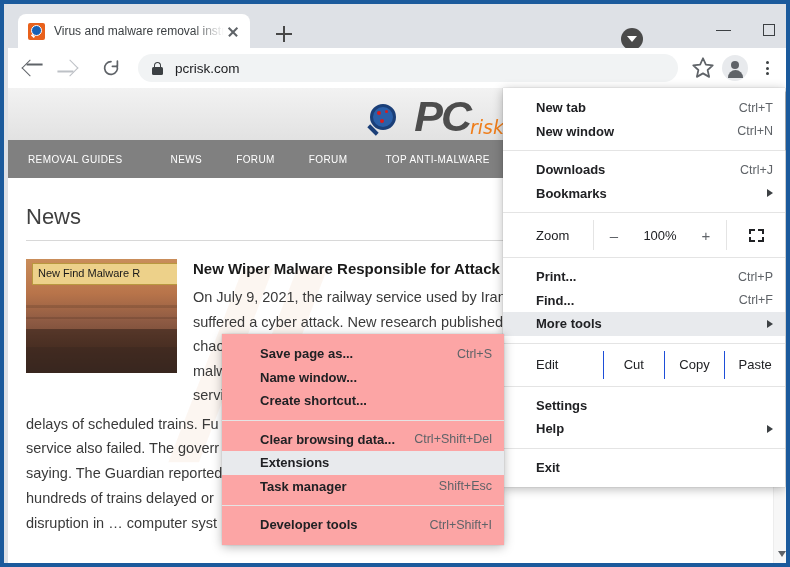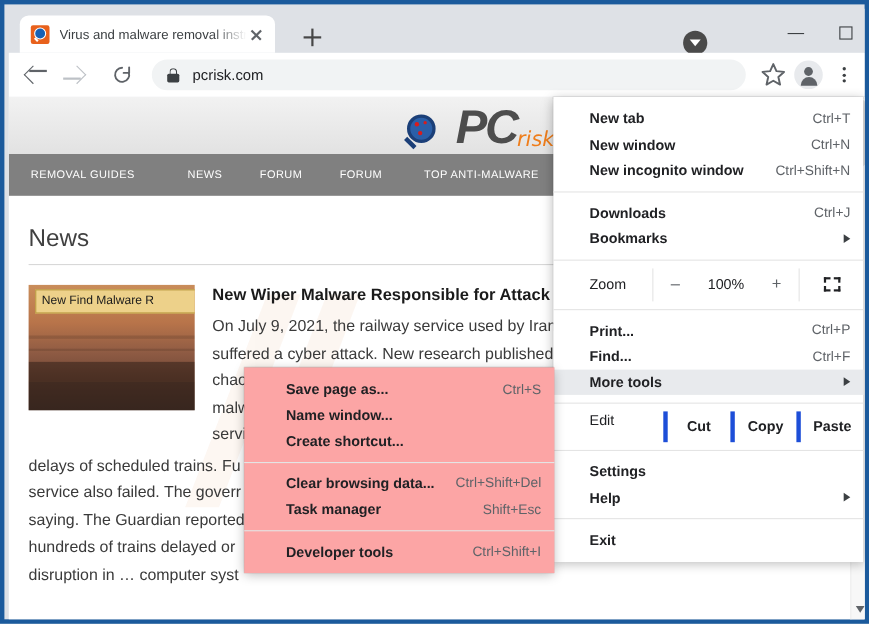--- a/index.html
+++ b/index.html
@@ -196,23 +196,23 @@
   .zdiv{width:1px;height:30px;background:#e4e4e4;}
   .zbtn{width:40px;text-align:center;color:#5f6368;font-size:15px;cursor:pointer;}
   .zval{width:52px;text-align:center;font-size:13px;color:#202124;}
   .zfull{width:58px;display:flex;align-items:center;justify-content:center;cursor:pointer;}
   .fsicon{width:15px;height:13px;position:relative;}
   .fsicon s{position:absolute;width:6px;height:5px;box-sizing:border-box;}
   .fsicon s:nth-child(1){left:0;top:0;border-left:2.3px solid #202124;border-top:2.3px solid #202124;}
   .fsicon s:nth-child(2){right:0;top:0;border-right:2.3px solid #202124;border-top:2.3px solid #202124;}
   .fsicon s:nth-child(3){left:0;bottom:0;border-left:2.3px solid #202124;border-bottom:2.3px solid #202124;}
   .fsicon s:nth-child(4){right:0;bottom:0;border-right:2.3px solid #202124;border-bottom:2.3px solid #202124;}
-  .editrow{height:28px;display:flex;font-size:13px;}
+  .editrow{height:28px;display:flex;align-items:center;font-size:13px;}
   .editrow .e-lbl{width:100px;padding-left:33px;box-sizing:border-box;}
-  .editrow .ecell{flex:1 1 0;text-align:center;cursor:pointer;border-left:4px solid #1d4ed8;line-height:28px;font-weight:bold;}
+  .editrow .ecell{flex:1 1 0;text-align:center;cursor:pointer;border-left:1px solid #1d4ed8;line-height:28px;}
   
   .submenu{
     position:absolute;left:218px;top:330px;width:282px;
     background:#fca5a5;
     box-shadow:0 2px 10px rgba(0,0,0,.28),0 0 1px rgba(0,0,0,.25);
     padding:8px 0 8px 0;font-size:13px;color:#202124;
   }
   .submenu .mi{padding-left:38px;}
 </style>
 </head>
@@ -342,24 +342,20 @@
 
   <div class="menu">
     <div class="mi">
       <span class="lbl">New tab</span>
       <span class="acc">Ctrl+T</span>
     </div>
     <div class="mi">
       <span class="lbl">New window</span>
       <span class="acc">Ctrl+N</span>
     </div>
-    <div class="mi">
-      <span class="lbl">New incognito window</span>
-      <span class="acc">Ctrl+Shift+N</span>
-    </div>
 
     <div class="msep"></div>
 
     <div class="mi">
       <span class="lbl">Downloads</span>
       <span class="acc">Ctrl+J</span>
     </div>
     <div class="mi">
       <span class="lbl">Bookmarks</span>
       <span class="caret"></span>
@@ -436,20 +432,23 @@
     <div class="mi">
       <span class="lbl">Create shortcut...</span>
     </div>
 
     <div class="msep"></div>
 
     <div class="mi">
       <span class="lbl">Clear browsing data...</span>
       <span class="acc">Ctrl+Shift+Del</span>
     </div>
+    <div class="mi sel">
+      <span class="lbl">Extensions</span>
+    </div>
     <div class="mi">
       <span class="lbl">Task manager</span>
       <span class="acc">Shift+Esc</span>
     </div>
 
     <div class="msep"></div>
 
     <div class="mi">
       <span class="lbl">Developer tools</span>
       <span class="acc">Ctrl+Shift+I</span>

